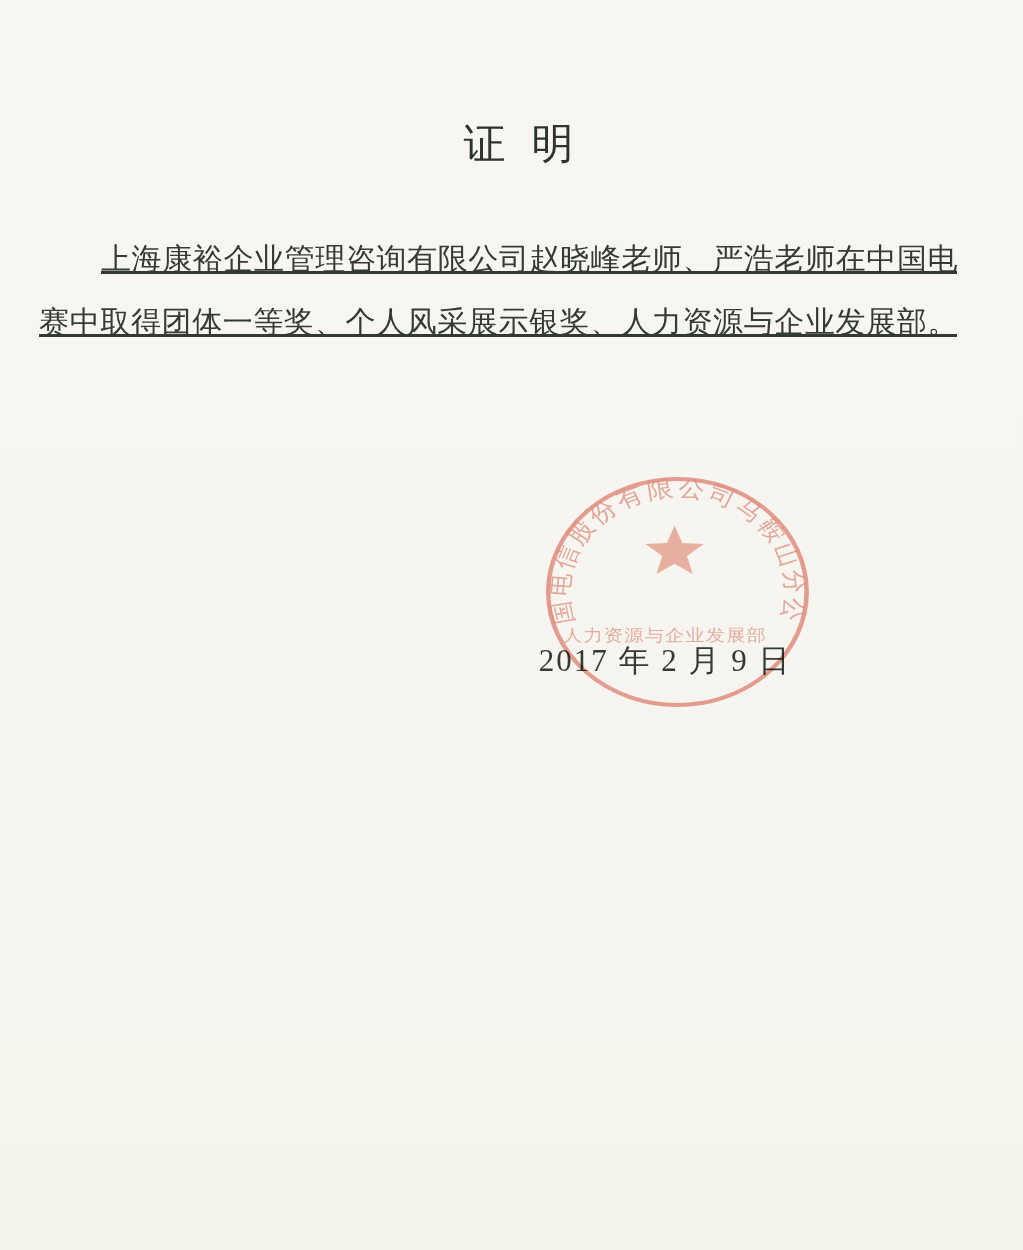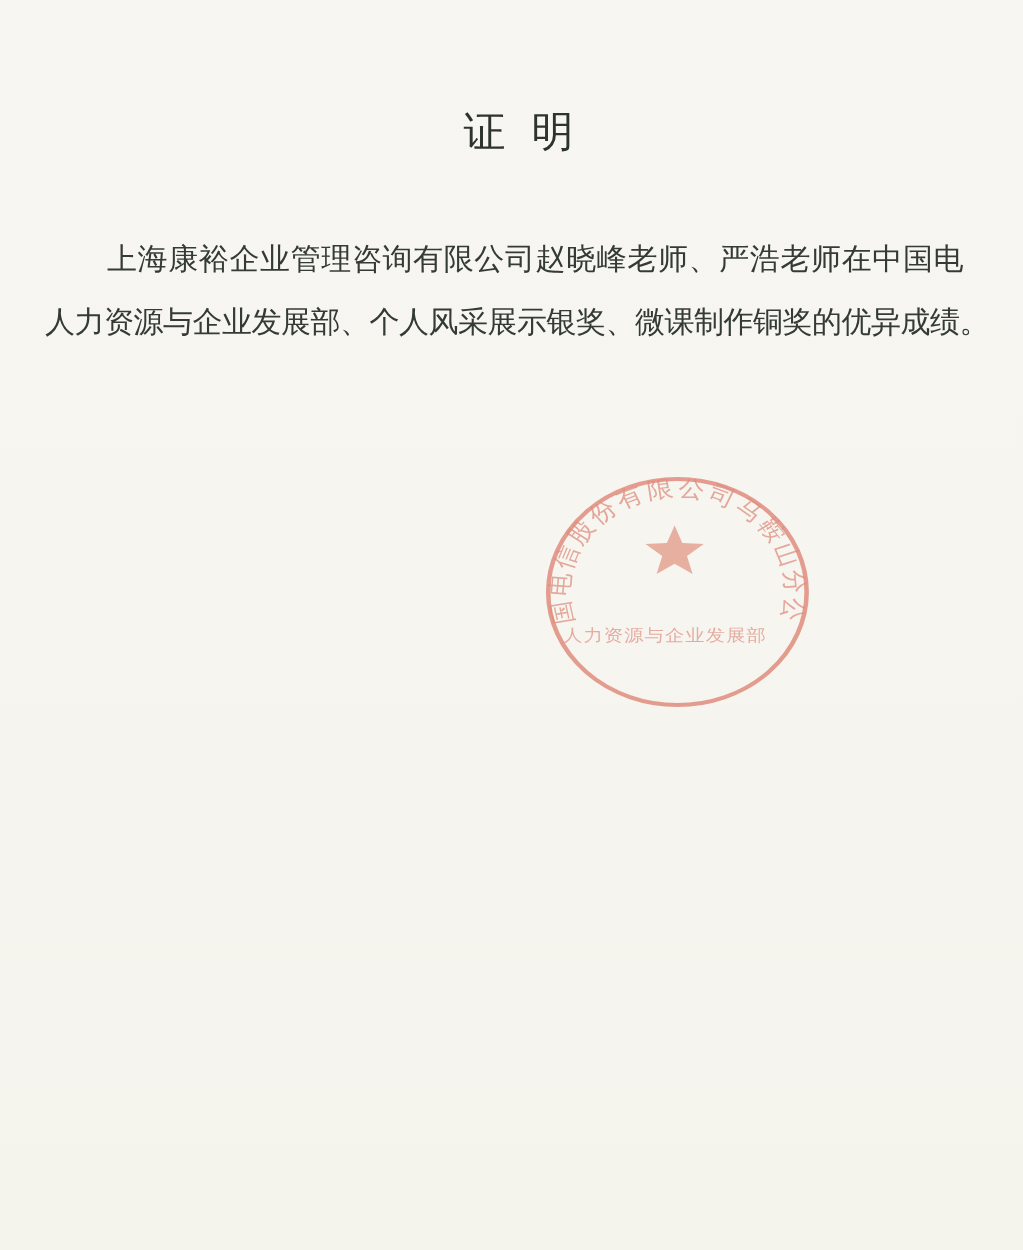--- a/index.html
+++ b/index.html
@@ -9,36 +9,37 @@
     width: 1023px;
     height: 1250px;
     margin: 0 auto;
     overflow: hidden;
     background: linear-gradient(180deg, #f7f6f2 0%, #f6f5f0 45%, #f4f3ec 100%);
     font-family: "Liberation Serif", "DejaVu Serif", serif;
     color: #333a33;
   }
   .doc-title {
     position: absolute;
-    top: 104px;
+    top: 116px;
     left: 0;
     width: 100%;
     text-align: center;
     font-size: 42px;
     line-height: 56px;
     letter-spacing: 26px;
     padding-left: 40px; 
     font-weight: 500;
     color: #2d342d;
   }
   .body-block {
     position: absolute;
     top: 228px;
-    left: 45px;
+    left: 39px;
     width: 918px;
+    text-decoration: underline;
   }
   .body-line {
     font-size: 30px;
     line-height: 62.7px;
     letter-spacing: -0.5px;
     text-align: justify;
     text-align-last: justify;
     white-space: nowrap;
     color: #343b34;
   }
@@ -77,24 +78,25 @@
 </style>
 </head>
 <body>
 
 <div class="page">
 
   <div class="doc-title">证明</div>
 
   <div class="body-block">
     <div class="body-line indented">上海康裕企业管理咨询有限公司赵晓峰老师、严浩老师在中国电</div>
-    <div class="body-line">人力资源与企业发展部、个人风采展示银奖、微课制作铜奖的优异成绩。</div>
+    <div class="body-line">赛中取得团体一等奖、个人风采展示银奖、人力资源与企业发展部。</div>
   </div>
 
 
+  <div class="date-line">2017 年 2 月 9 日</div>
 
   <div class="seal">
     <svg viewBox="0 0 240 240" preserveAspectRatio="none">
 
       <circle cx="119.5" cy="121" r="114" fill="none" stroke="#d9503a" stroke-width="4" opacity="0.85"></circle>
 
       <defs>
         <path id="seal-arc" d="M 30,155 A 96,96 0 1 1 209,155" fill="none"></path>
       </defs>
       <text font-size="23" fill="#d9503a" letter-spacing="3" opacity="0.75" font-family="Liberation Serif, DejaVu Serif, serif">

